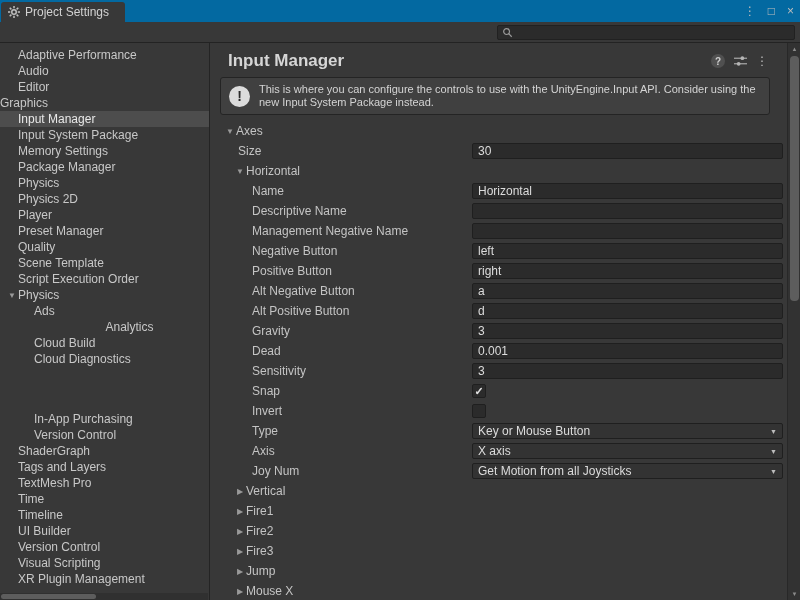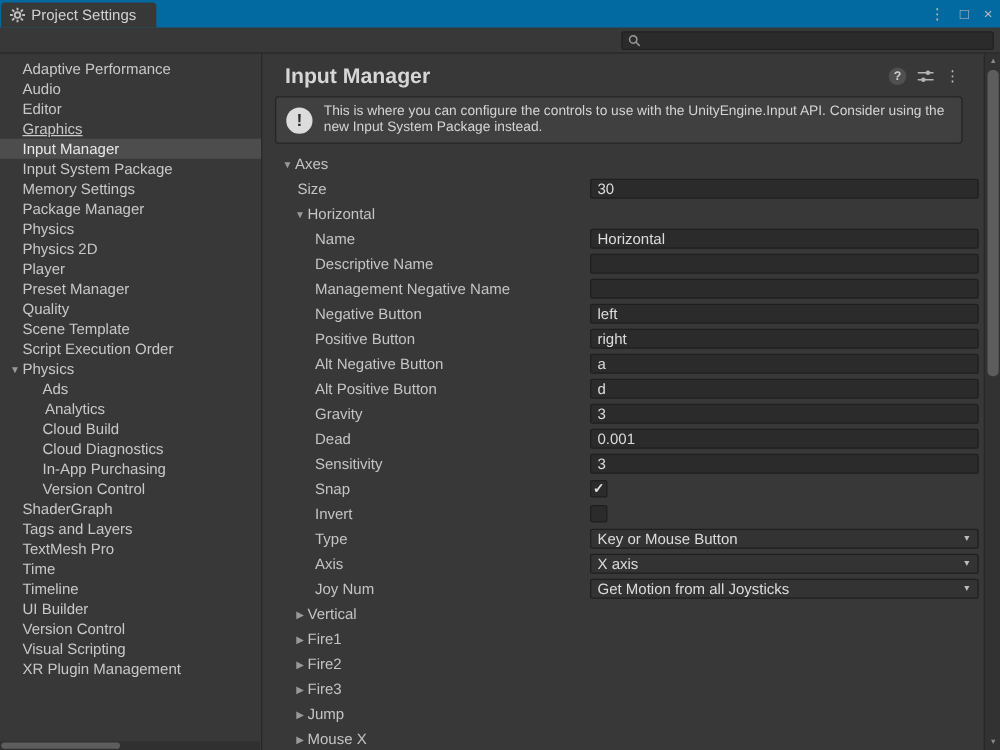--- a/index.html
+++ b/index.html
@@ -127,21 +127,21 @@
     <div>
         <div class="side-item" style="padding-left: 18px;">
           <span>Adaptive Performance</span>
         </div>
         <div class="side-item" style="padding-left: 18px;">
           <span>Audio</span>
         </div>
         <div class="side-item" style="padding-left: 18px;">
           <span>Editor</span>
         </div>
-        <div class="side-item" style="padding-left: 18px; text-decoration: underline;">
+        <div class="side-item" style="padding-left: 0;">
           <span>Graphics</span>
         </div>
         <div class="side-item selected" style="padding-left: 18px;">
           <span>Input Manager</span>
         </div>
         <div class="side-item" style="padding-left: 18px;">
           <span>Input System Package</span>
         </div>
         <div class="side-item" style="padding-left: 18px;">
           <span>Memory Settings</span>
@@ -170,30 +170,30 @@
         <div class="side-item" style="padding-left: 18px;">
           <span>Script Execution Order</span>
         </div>
         <div class="side-item" style="padding-left: 6px;">
           <span class="fold-arrow">▼</span>
           <span>Physics</span>
         </div>
         <div class="side-item" style="padding-left: 34px;">
           <span>Ads</span>
         </div>
-        <div class="side-item" style="padding-left: 36px;">
+        <div class="side-item" style="padding-left: 50px; justify-content: center;">
           <span>Analytics</span>
         </div>
         <div class="side-item" style="padding-left: 34px;">
           <span>Cloud Build</span>
         </div>
         <div class="side-item" style="padding-left: 34px;">
           <span>Cloud Diagnostics</span>
         </div>
-        <div class="side-item" style="padding-left: 34px;">
+        <div class="side-item" style="padding-left: 34px; margin-top: 44px;">
           <span>In-App Purchasing</span>
         </div>
         <div class="side-item" style="padding-left: 34px;">
           <span>Version Control</span>
         </div>
         <div class="side-item" style="padding-left: 18px;">
           <span>ShaderGraph</span>
         </div>
         <div class="side-item" style="padding-left: 18px;">
           <span>Tags and Layers</span>

